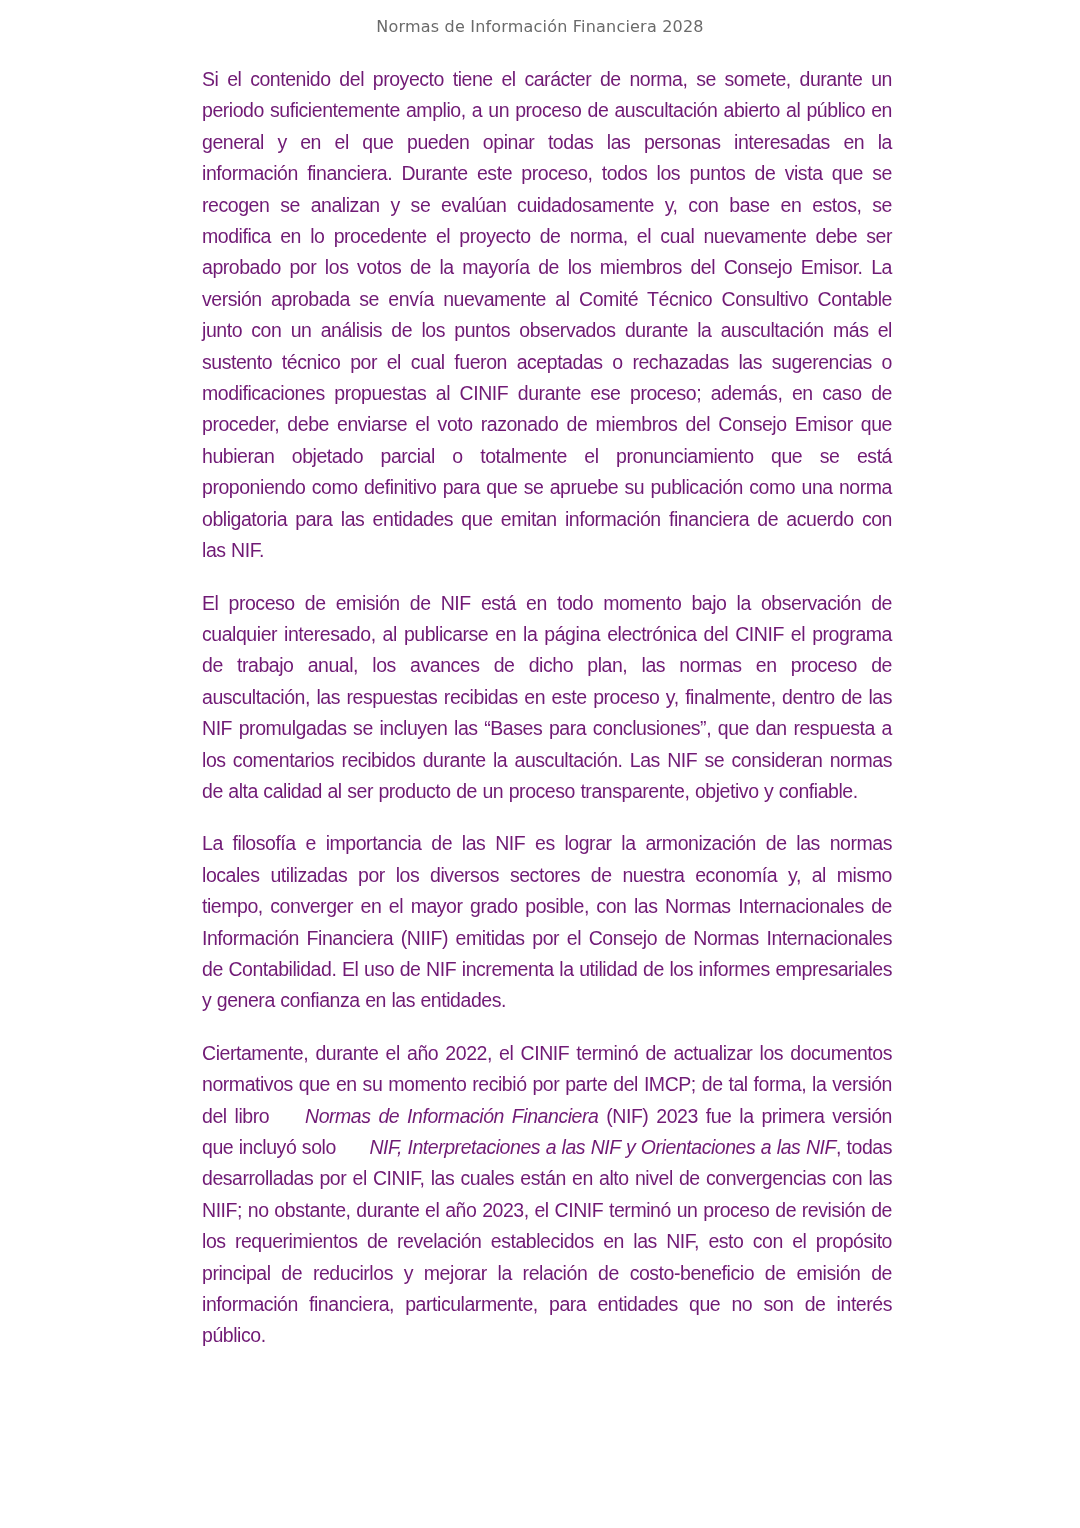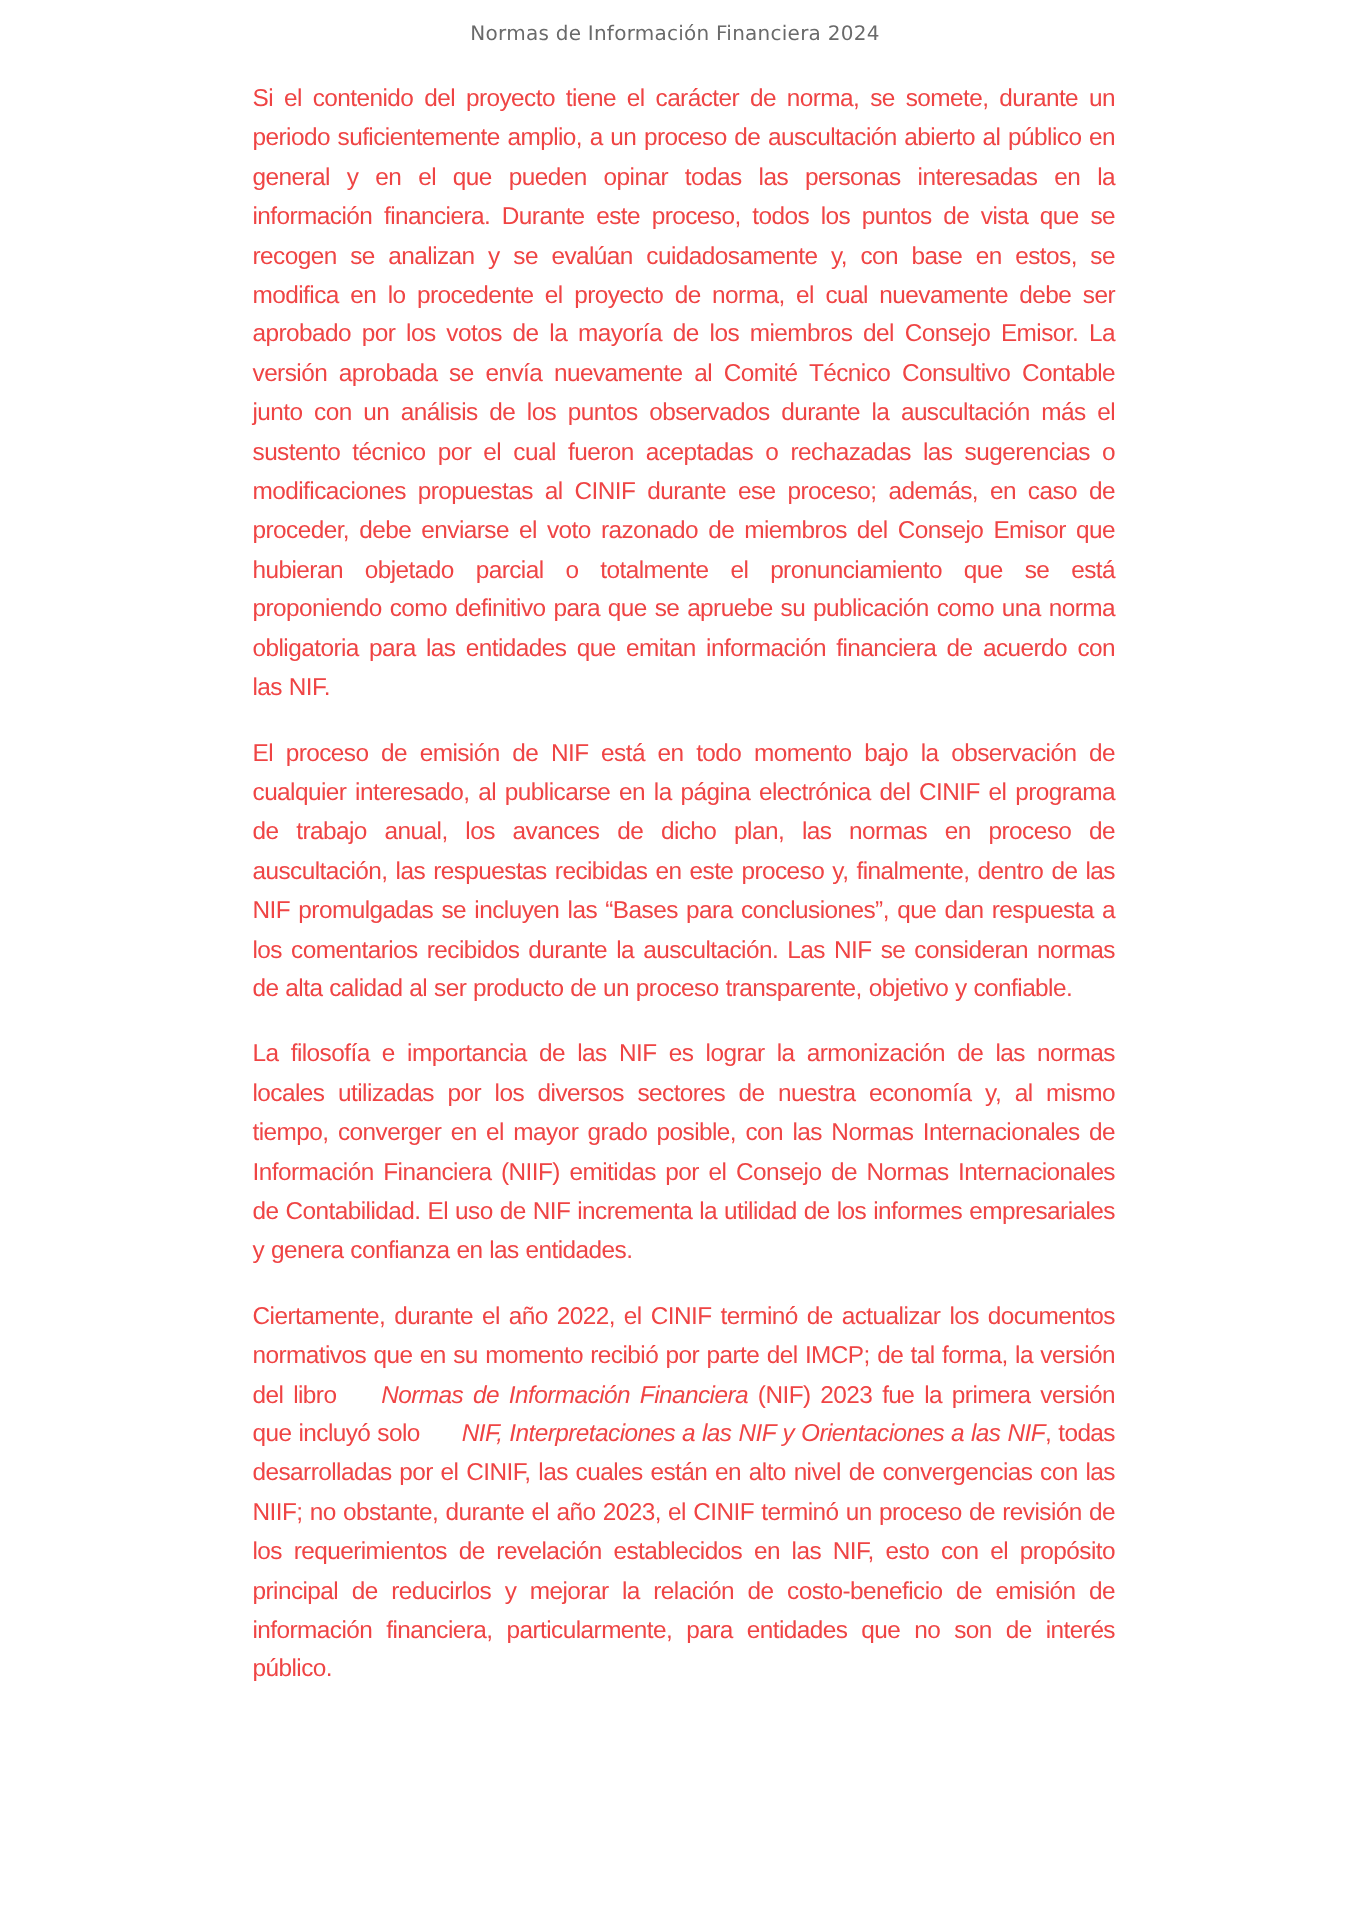--- a/index.html
+++ b/index.html
@@ -28,34 +28,34 @@
     position: absolute;
     top: 64px;
     left: 202px;
     width: 690px;
   }
   .para {
     margin: 0 0 21px 0;
     font-family: "Liberation Sans", sans-serif;
     font-size: 19.5px;
     line-height: 31.4px;
-    color: #ef4444;
+    color: #701a75;
     text-align: justify;
     text-align-last: left;
     letter-spacing: -0.45px;
     word-spacing: 0.5px;
   }
   .para em {
     font-style: italic;
     margin-left: 28px;
   }
 </style>
 </head>
 <body>
 
-<div class="page-header">Normas de Información Financiera 2024</div>
+<div class="page-header">Normas de Información Financiera 2028</div>
 
 <div class="content">
   <p class="para">Si el contenido del proyecto tiene el carácter de norma, se somete, durante un periodo suficientemente amplio, a un proceso de auscultación abierto al público en general y en el que pueden opinar todas las personas interesadas en la información financiera. Durante este proceso, todos los puntos de vista que se recogen se analizan y se evalúan cuidadosamente y, con base en estos, se modifica en lo procedente el proyecto de norma, el cual nuevamente debe ser aprobado por los votos de la mayoría de los miembros del Consejo Emisor. La versión aprobada se envía nuevamente al Comité Técnico Consultivo Contable junto con un análisis de los puntos observados durante la auscultación más el sustento técnico por el cual fueron aceptadas o rechazadas las sugerencias o modificaciones propuestas al CINIF durante ese proceso; además, en caso de proceder, debe enviarse el voto razonado de miembros del Consejo Emisor que hubieran objetado parcial o totalmente el pronunciamiento que se está proponiendo como definitivo para que se apruebe su publicación como una norma obligatoria para las entidades que emitan información financiera de acuerdo con las NIF.</p>
   <p class="para">El proceso de emisión de NIF está en todo momento bajo la observación de cualquier interesado, al publicarse en la página electrónica del CINIF el programa de trabajo anual, los avances de dicho plan, las normas en proceso de auscultación, las respuestas recibidas en este proceso y, finalmente, dentro de las NIF promulgadas se incluyen las “Bases para conclusiones”, que dan respuesta a los comentarios recibidos durante la auscultación. Las NIF se consideran normas de alta calidad al ser producto de un proceso transparente, objetivo y confiable.</p>
   <p class="para">La filosofía e importancia de las NIF es lograr la armonización de las normas locales utilizadas por los diversos sectores de nuestra economía y, al mismo tiempo, converger en el mayor grado posible, con las Normas Internacionales de Información Financiera (NIIF) emitidas por el Consejo de Normas Internacionales de Contabilidad. El uso de NIF incrementa la utilidad de los informes empresariales y genera confianza en las entidades.</p>
   <p class="para"><span>Ciertamente, durante el año 2022, el CINIF terminó de actualizar los documentos normativos que en su momento recibió por parte del IMCP; de tal forma, la versión del libro </span><em>Normas de Información Financiera</em><span> (NIF) 2023 fue la primera versión que incluyó solo </span><em>NIF, Interpretaciones a las NIF y Orientaciones a las NIF</em><span>, todas desarrolladas por el CINIF, las cuales están en alto nivel de convergencias con las NIIF; no obstante, durante el año 2023, el CINIF terminó un proceso de revisión de los requerimientos de revelación establecidos en las NIF, esto con el propósito principal de reducirlos y mejorar la relación de costo-beneficio de emisión de información financiera, particularmente, para entidades que no son de interés público.</span></p>
 </div>
 
 </body></html>

